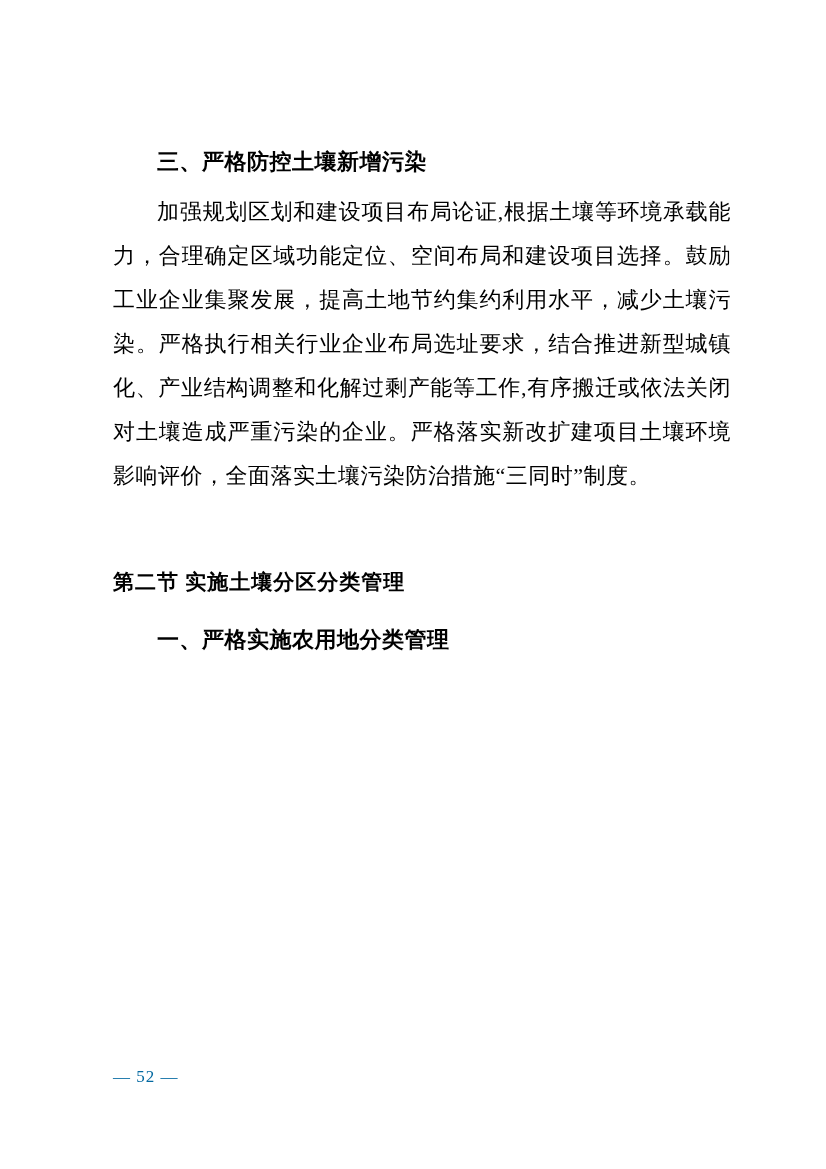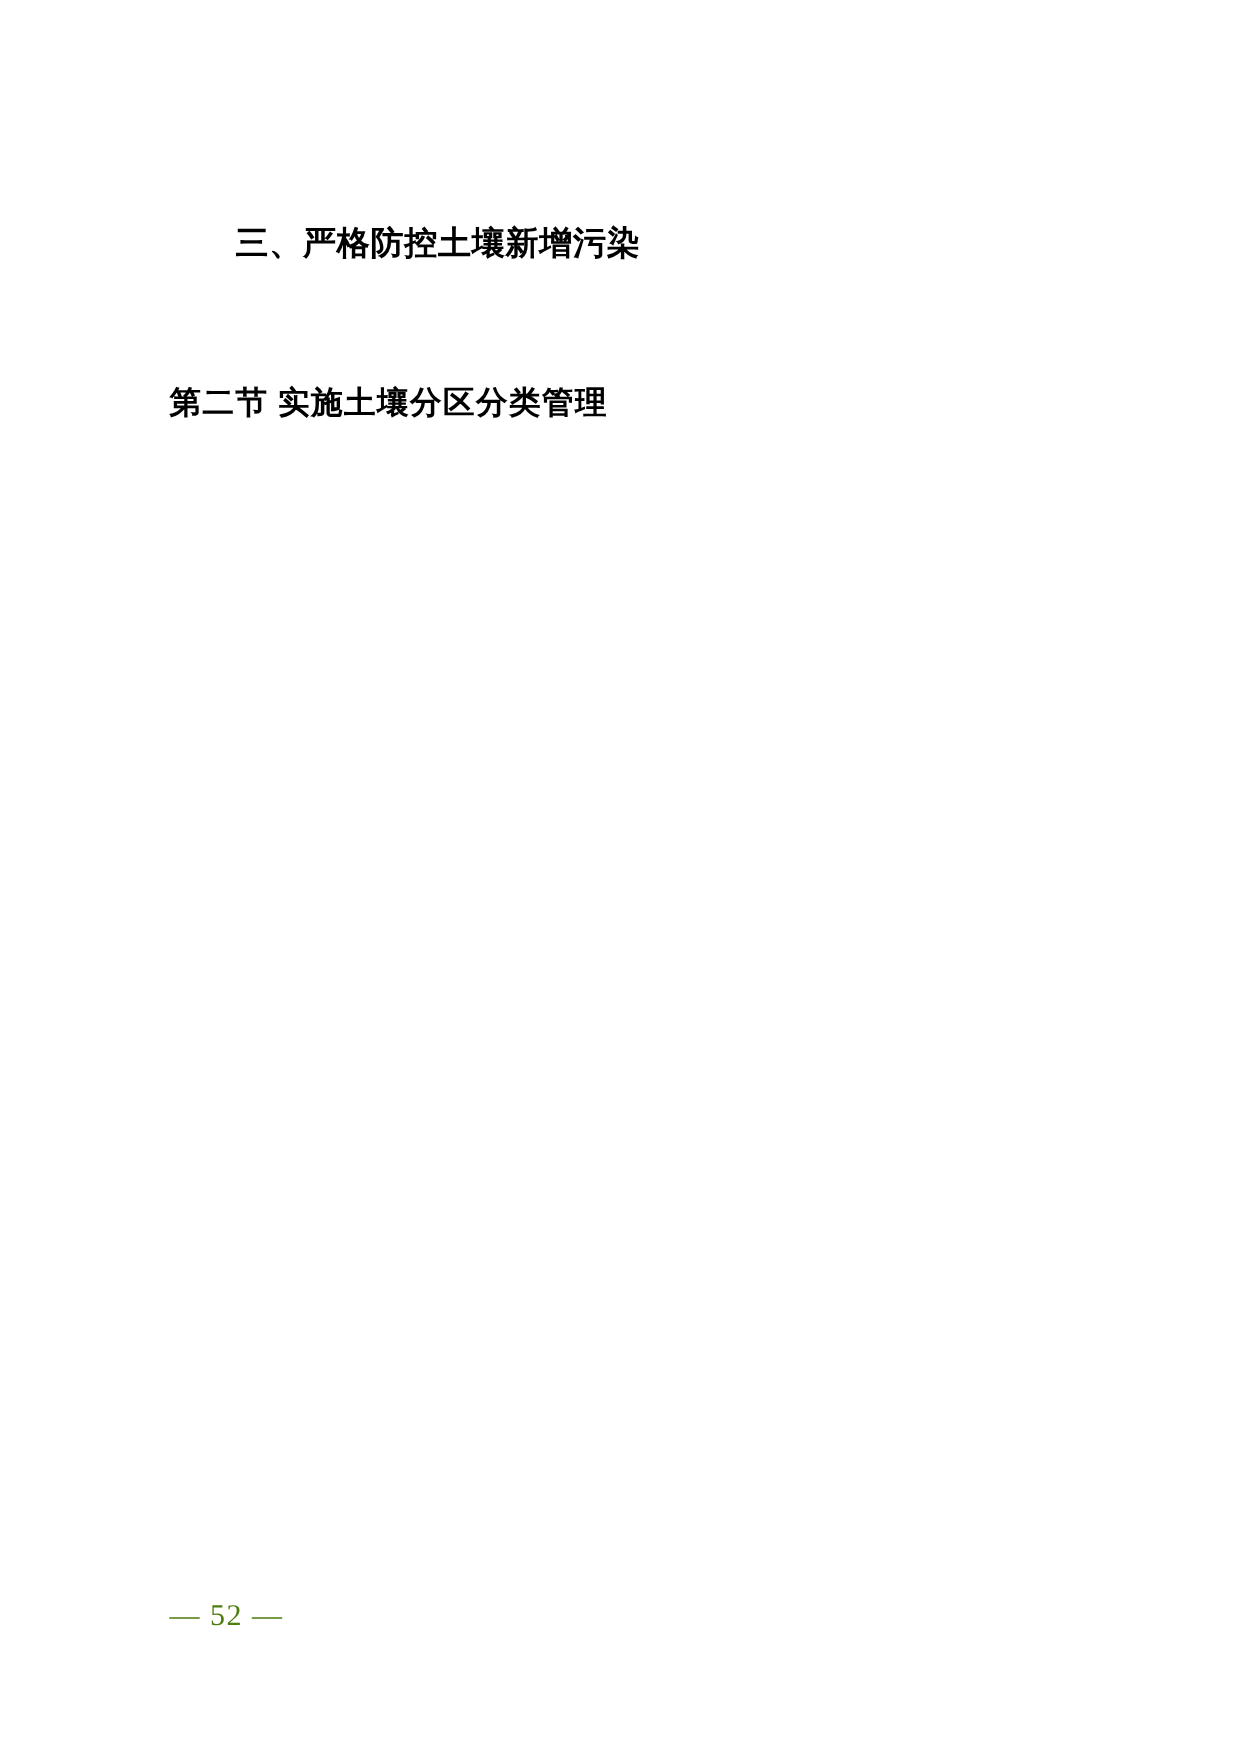--- a/index.html
+++ b/index.html
@@ -55,35 +55,37 @@
     line-height: 44px;
     letter-spacing: 1px;
   }
   .heading-sub {
     margin-bottom: 4px;
   }
   .page-number {
     position: absolute;
     left: 113px;
     bottom: 80px;
-    font-size: 20px;
+    font-size: 17px;
     line-height: 24px;
     letter-spacing: 1px;
-    color: #4d7c0f;
+    color: #0369a1;
   }
 </style>
 </head>
 <body>
 
 <div class="page">
   <div class="content">
 
     <h2 class="heading-bold heading-first">三、严格防控土壤新增污染</h2>
 
+    <p class="body-para">加强规划区划和建设项目布局论证,根据土壤等环境承载能力，合理确定区域功能定位、空间布局和建设项目选择。鼓励工业企业集聚发展，提高土地节约集约利用水平，减少土壤污染。严格执行相关行业企业布局选址要求，结合推进新型城镇化、产业结构调整和化解过剩产能等工作,有序搬迁或依法关闭对土壤造成严重污染的企业。严格落实新改扩建项目土壤环境影响评价，全面落实土壤污染防治措施“三同时”制度。</p>
 
     <h3 class="section-title">第二节 实施土壤分区分类管理</h3>
 
+    <h2 class="heading-bold heading-sub">一、严格实施农用地分类管理</h2>
 
 
   </div>
 
   <div class="page-number">— 52 —</div>
 </div>
 
 </body></html>

